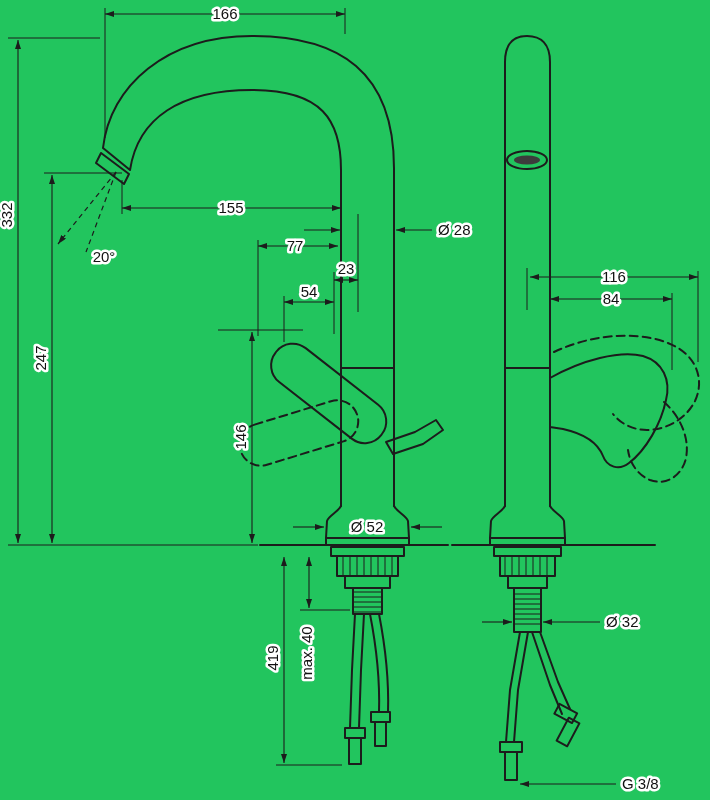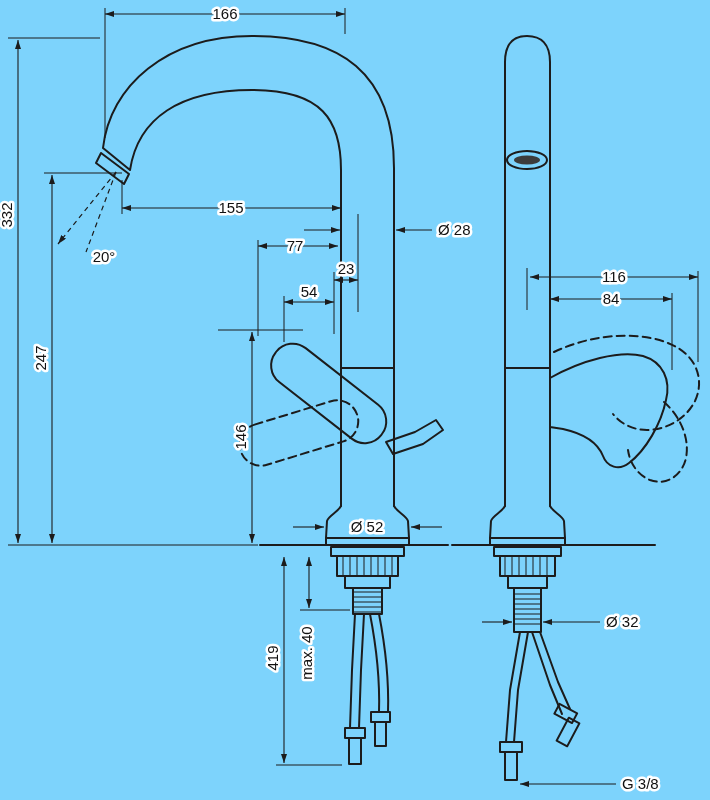--- a/index.html
+++ b/index.html
@@ -1,16 +1,16 @@
 <!DOCTYPE html>
 <html><head>
 <meta charset="utf-8">
 <style>
   html,body{margin:0;padding:0;background:#fff;}
-  .canvas{width:710px;height:800px;background:#7dd3fc;position:relative;overflow:hidden;}
+  .canvas{width:710px;height:800px;background:#22c55e;position:relative;overflow:hidden;}
   svg{display:block;}
   
   .fx{fill:none;stroke:#1c1c1c;stroke-width:2;stroke-linejoin:round;stroke-linecap:round;}
   .fxt{fill:none;stroke:#1c1c1c;stroke-width:1;stroke-linejoin:round;}
   .dash{stroke-dasharray:8 5;}
   .dark{fill:#3c3c3c;stroke:none;}
   
   .dim{stroke:#1c1c1c;stroke-width:1.1;fill:none;}
   .ext{stroke:#1c1c1c;stroke-width:1;fill:none;}
   .adash{stroke:#1c1c1c;stroke-width:1.2;fill:none;stroke-dasharray:5 4;}

